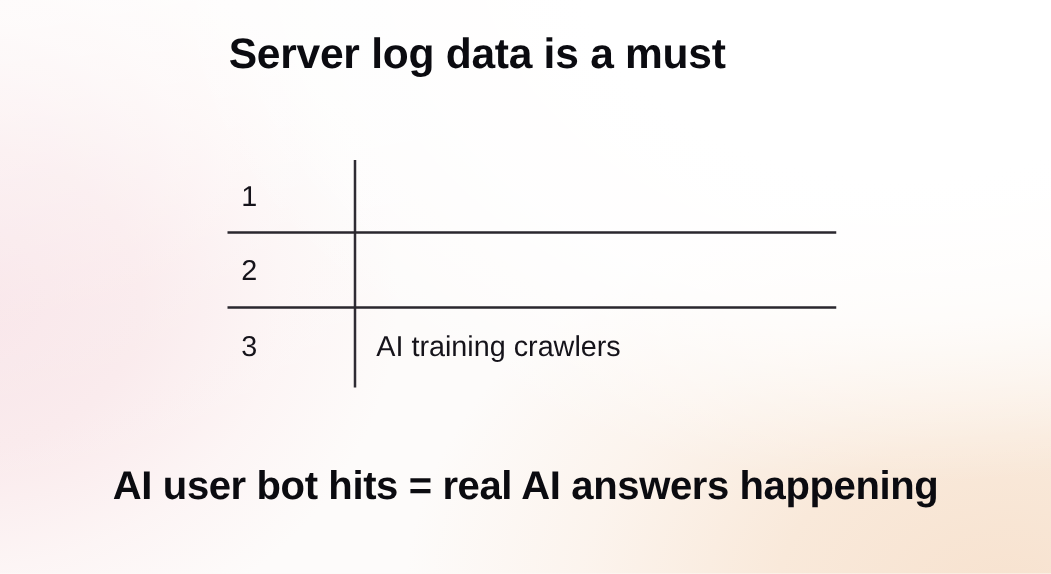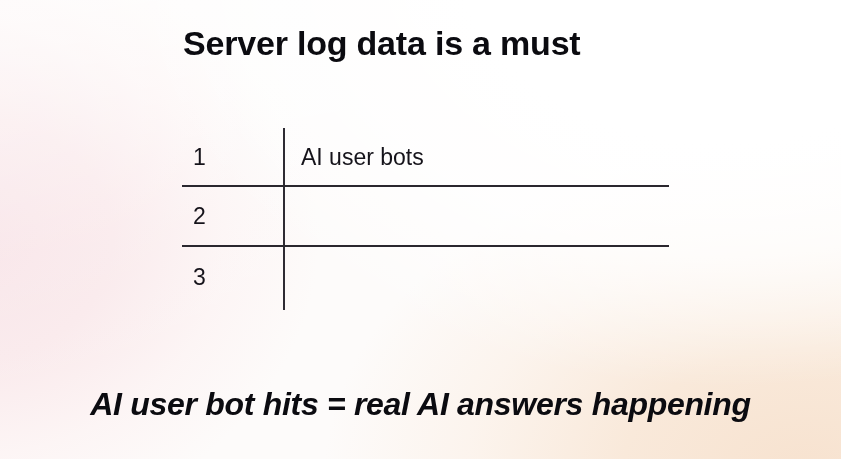--- a/index.html
+++ b/index.html
@@ -121,29 +121,28 @@
     padding-left: 18px;
     font-size: 23px;
     color: #15131a;
     white-space: nowrap;
   }
 
   
   .headline {
     position: absolute;
     left: 0;
-    top: 386px;
+    top: 370px;
     width: 841px;
     text-align: center;
     font-size: 32px;
     font-weight: bold;
     color: #0b0b10;
     letter-spacing: -0.3px;
     white-space: nowrap;
-    font-style: italic;
   }
 </style>
 </head>
 <body>
 
 <div class="slide">
 
   <div class="bg-layer bg-peach"></div>
   <div class="bg-layer bg-lavender"></div>
   <div class="bg-layer bg-pink"></div>
@@ -155,29 +154,29 @@
     <div class="slide-title">Server log data is a must</div>
 
     <div class="table-block">
 
       <div class="vrule"></div>
       <div class="hrule hrule-1"></div>
       <div class="hrule hrule-2"></div>
 
       <div class="trow trow-1">
         <div class="cell-index">1</div>
-        <div class="cell-label">AI user bots</div>
       </div>
 
       <div class="trow trow-2">
         <div class="cell-index">2</div>
       </div>
 
       <div class="trow trow-3">
         <div class="cell-index">3</div>
+        <div class="cell-label">AI training crawlers</div>
       </div>
 
     </div>
 
     <div class="headline">AI user bot hits = real AI answers happening</div>
 
   </div>
 </div>
 
 </body></html>

